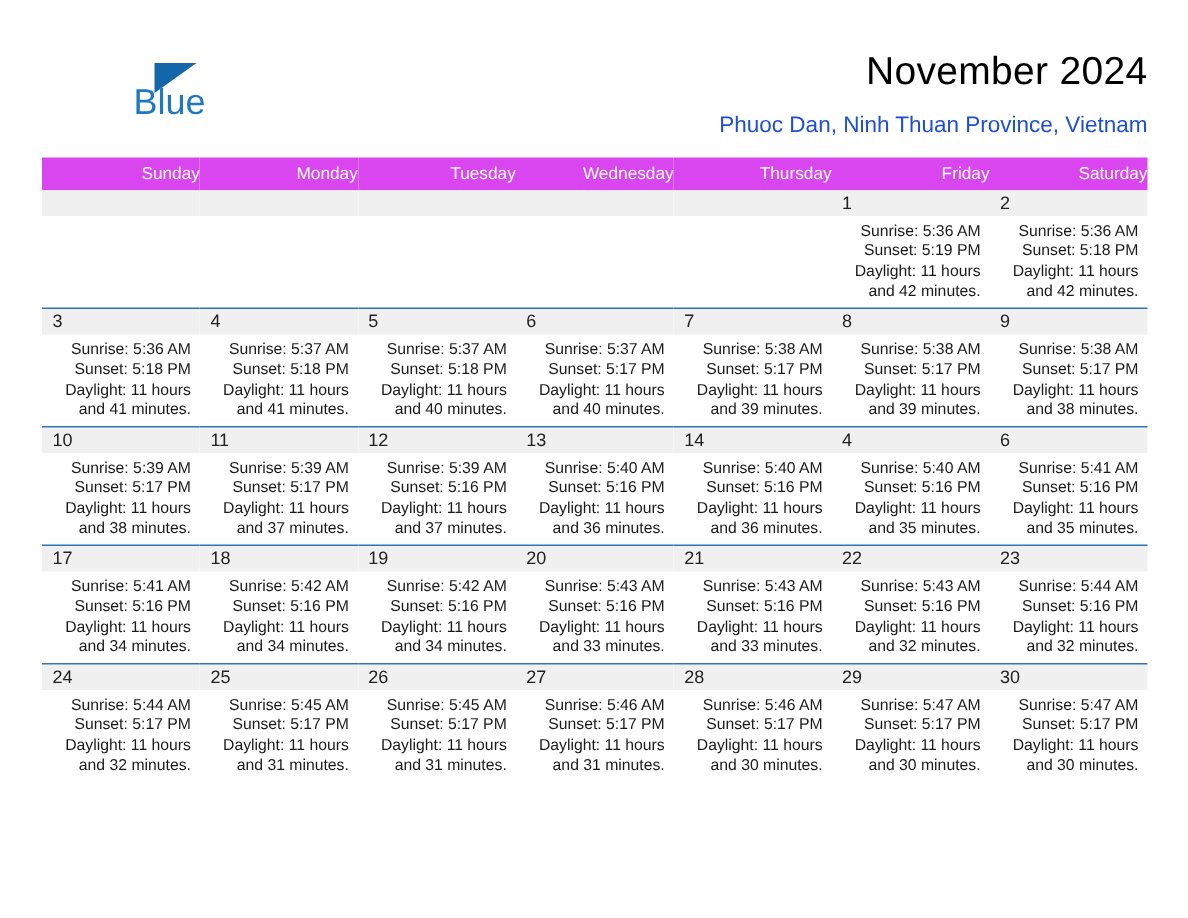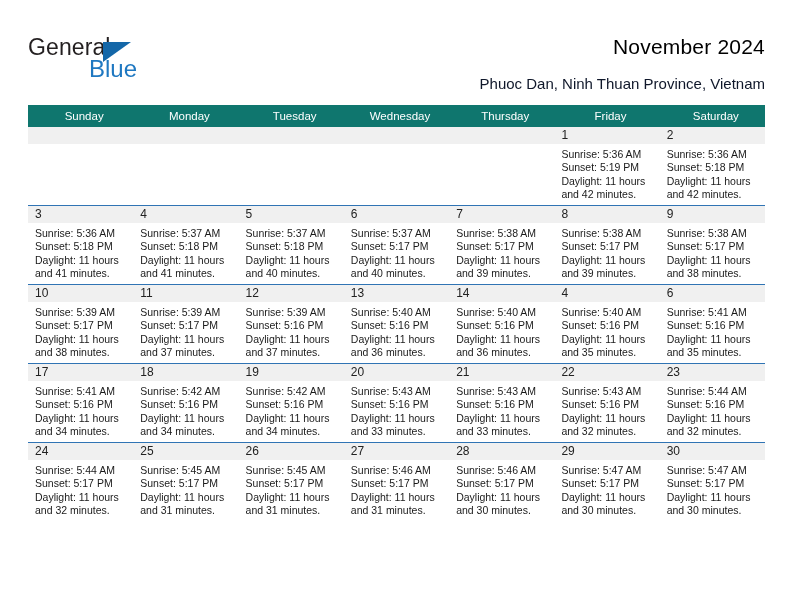--- a/index.html
+++ b/index.html
@@ -59,51 +59,51 @@
   }
 
   .title-block {
     position: absolute;
     right: 27px;
     top: 30px;
     text-align: right;
     width: 520px;
   }
   .cal-title {
-    font-size: 21px;
+    font-size: 26px;
     color: #000000;
     line-height: 34px;
     font-weight: normal;
     margin: 0;
     letter-spacing: 0.2px;
     text-align: right;
   }
   .cal-subtitle {
     font-size: 15px;
-    color: #0f172a;
+    color: #1d4ed8;
     line-height: 20px;
     margin: 10px 0 0 0;
     font-weight: normal;
   }
 
   
   .calendar {
     position: absolute;
     left: 28px;
     top: 105px;
     width: 737px;
     border-collapse: collapse;
     table-layout: fixed;
   }
   .calendar th {
-    background: #0f766e;
+    background: #d946ef;
     color: #ffffff;
     font-size: 11.5px;
     font-weight: normal;
-    text-align: center;
+    text-align: right;
     padding: 5px 0 5px 7px;
     height: 11px;
     border: none;
   }
   .calendar td {
     vertical-align: top;
     width: 105.28px;
     height: 78px;
     padding: 0;
     border: none;
@@ -119,31 +119,31 @@
     line-height: 17px;
     padding-left: 7px;
     font-size: 12px;
     color: #222222;
   }
   .cell-body {
     padding: 4px 6px 0 7px;
     font-size: 10.5px;
     line-height: 13.4px;
     color: #1a1a1a;
+    text-align: right;
   }
   .cell-body div { white-space: nowrap; }
   td.empty .daynum-band { color: transparent; }
 </style>
 </head>
 <body>
 
 <div class="page-header">
 
   <div class="logo">
-    <span class="logo-general">General</span>
     <span class="logo-triangle"></span>
     <span class="logo-blue">Blue</span>
   </div>
 
   <div class="title-block">
     <h1 class="cal-title">November 2024</h1>
     <div class="cal-subtitle">Phuoc Dan, Ninh Thuan Province, Vietnam</div>
   </div>
 
 </div>

